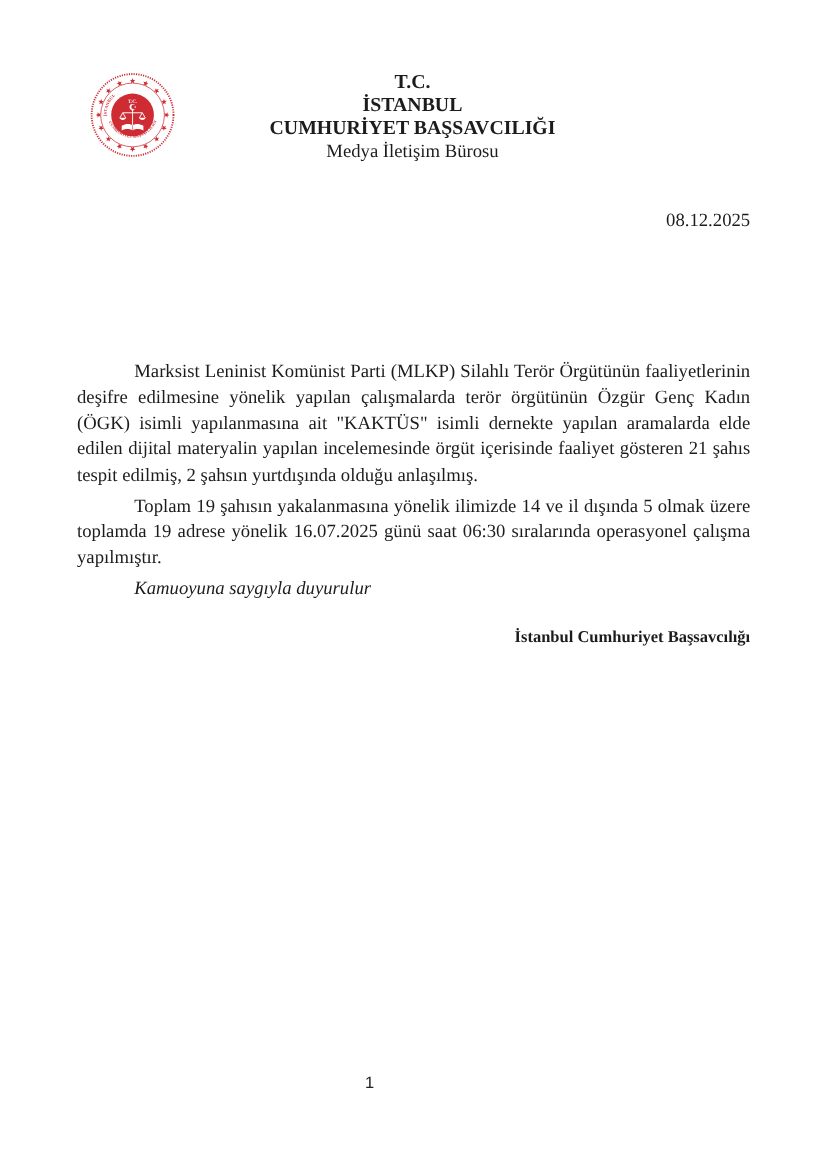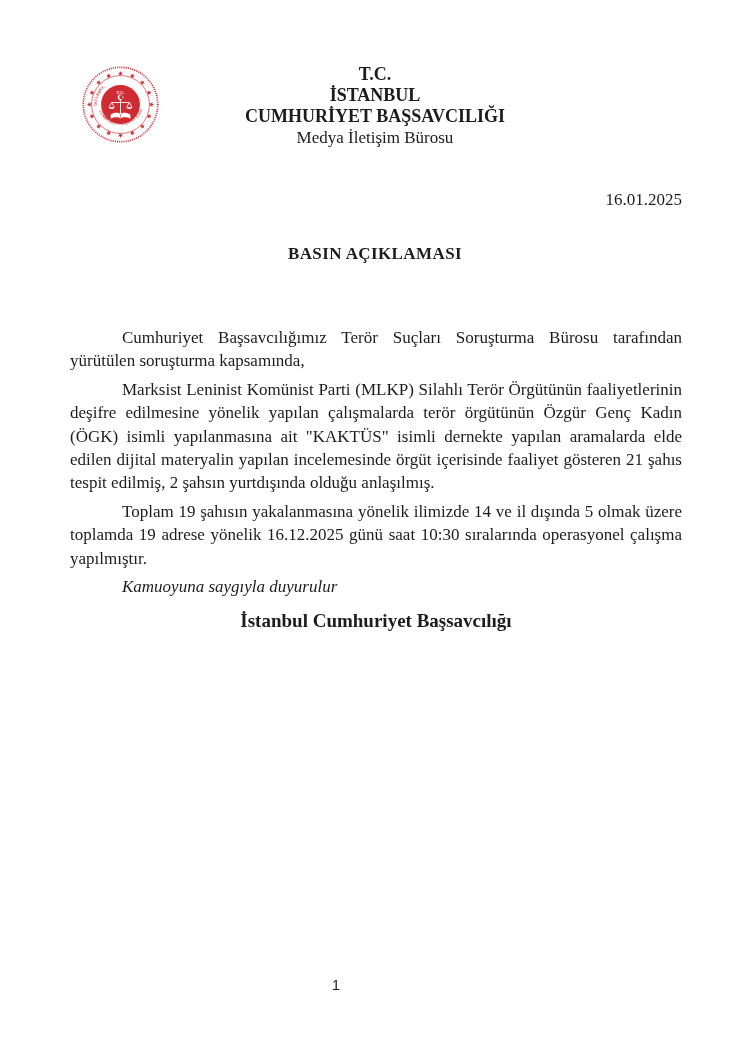--- a/index.html
+++ b/index.html
@@ -54,24 +54,24 @@
     font-size: 17px;
     line-height: 23.4px;
   }
   .content p {
     margin: 0 0 5px 0;
     text-indent: 52px;
     text-align: justify;
   }
   .content p.no-justify { text-align: left; font-style: italic; }
   .signature {
-    margin-top: 11px;
-    text-align: center;
+    margin-top: 22px;
+    text-align: right;
     font-weight: bold;
-    font-size: 19px;
+    font-size: 15px;
   }
   .page-number {
     position: absolute;
     top: 976px;
     left: 0;
     width: 672px;
     text-align: center;
     font-family: "Liberation Sans", "DejaVu Sans", sans-serif;
     font-size: 15px;
     color: #222222;
@@ -150,27 +150,25 @@
     </svg>
   </div>
 
   <div class="letterhead">
     <div class="h-bold">T.C.</div>
     <div class="h-bold">İSTANBUL</div>
     <div class="h-bold">CUMHURİYET BAŞSAVCILIĞI</div>
     <div class="h-reg">Medya İletişim Bürosu</div>
   </div>
 
-  <div class="doc-date">16.01.2025</div>
+  <div class="doc-date">08.12.2025</div>
 
-  <div class="doc-title">BASIN AÇIKLAMASI</div>
 
   <div class="content">
-    <p>Cumhuriyet Başsavcılığımız Terör Suçları Soruşturma Bürosu tarafından yürütülen soruşturma kapsamında,</p>
     <p>Marksist Leninist Komünist Parti (MLKP) Silahlı Terör Örgütünün faaliyetlerinin deşifre edilmesine yönelik yapılan çalışmalarda terör örgütünün Özgür Genç Kadın (ÖGK) isimli yapılanmasına ait "KAKTÜS" isimli dernekte yapılan aramalarda elde edilen dijital materyalin yapılan incelemesinde örgüt içerisinde faaliyet gösteren 21 şahıs tespit edilmiş, 2 şahsın yurtdışında olduğu anlaşılmış.</p>
-    <p>Toplam 19 şahısın yakalanmasına yönelik ilimizde 14 ve il dışında 5 olmak üzere toplamda 19 adrese yönelik 16.12.2025 günü saat 10:30 sıralarında operasyonel çalışma yapılmıştır.</p>
+    <p>Toplam 19 şahısın yakalanmasına yönelik ilimizde 14 ve il dışında 5 olmak üzere toplamda 19 adrese yönelik 16.07.2025 günü saat 06:30 sıralarında operasyonel çalışma yapılmıştır.</p>
     <p class="no-justify">Kamuoyuna saygıyla duyurulur</p>
     <div class="signature">İstanbul Cumhuriyet Başsavcılığı</div>
   </div>
 
   <div class="page-number">1</div>
 
 </div>
 
 </body></html>

